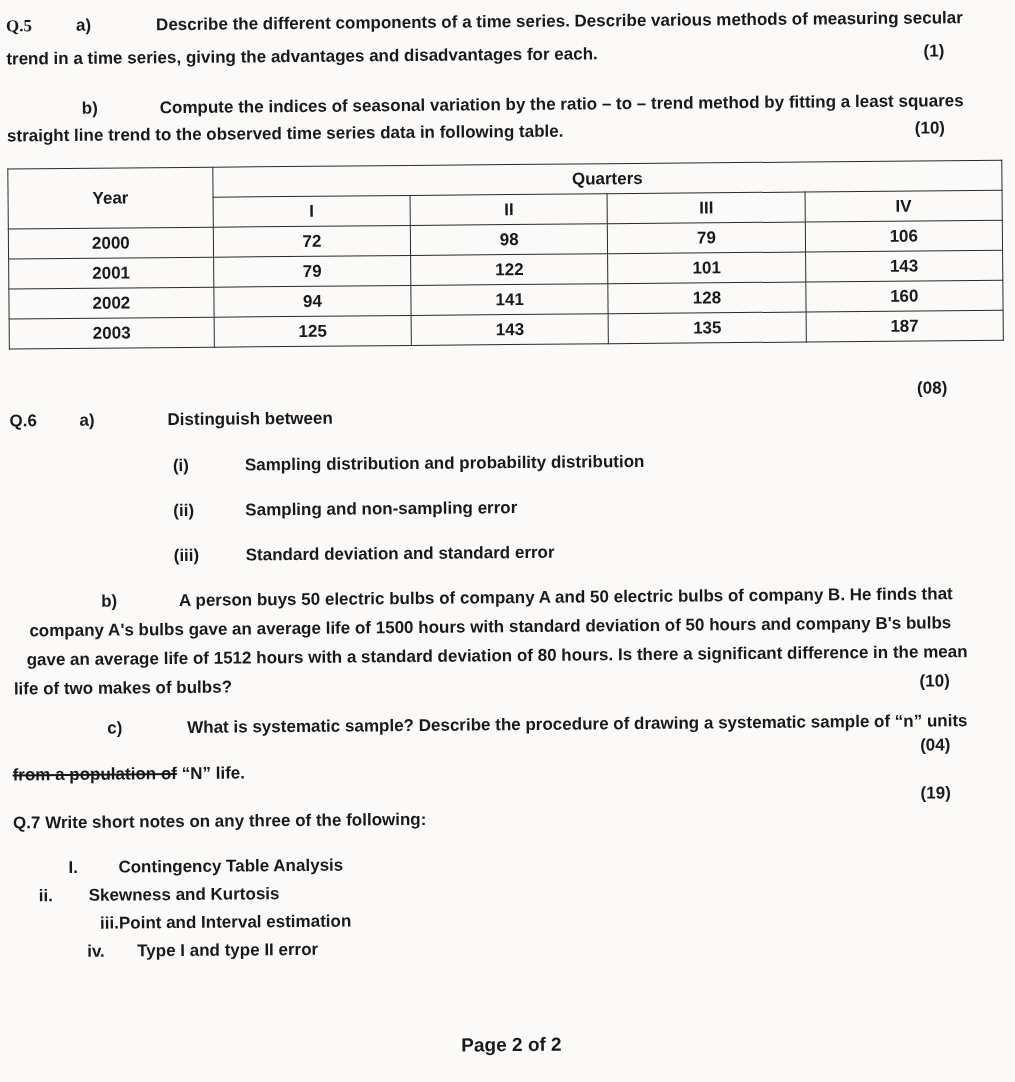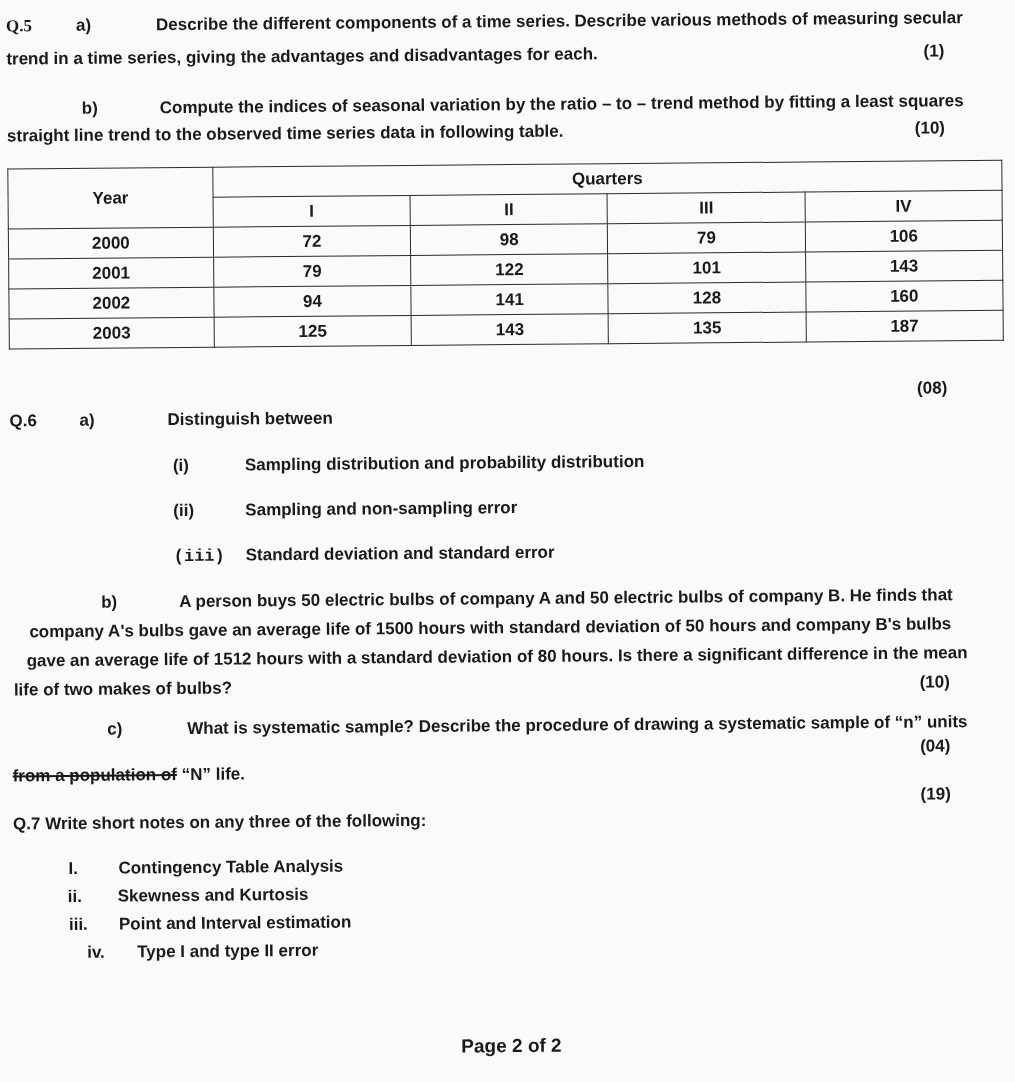--- a/index.html
+++ b/index.html
@@ -128,21 +128,21 @@
 
   <div class="ln" style="margin-top:24px;">
     <span class="lbl" style="margin-left:163px;width:72px;">(i)</span>
     <span>Sampling distribution and probability distribution</span>
   </div>
   <div class="ln" style="margin-top:23px;">
     <span class="lbl" style="margin-left:163px;width:72px;">(ii)</span>
     <span>Sampling and non-sampling error</span>
   </div>
   <div class="ln" style="margin-top:23px;">
-    <span class="lbl" style="margin-left:163px;width:72px;font-family:Liberation Mono, monospace;">(iii)</span>
+    <span class="lbl" style="margin-left:163px;width:72px;">(iii)</span>
     <span>Standard deviation and standard error</span>
   </div>
 
   <div class="ln" style="margin-top:23px;">
     <span class="lbl" style="margin-left:90px;width:78px;">b)</span>
     <span>A person buys 50 electric bulbs of company A and 50 electric bulbs of company B. He finds that</span>
   </div>
   <div class="ln" style="margin-top:7px;">
     <span style="margin-left:18px;">company A's bulbs gave an average life of 1500 hours with standard deviation of 50 hours and company B's bulbs</span>
   </div>
@@ -171,25 +171,25 @@
   </div>
   <div class="ln" style="margin-top:0px;">
     <span>Q.7 Write short notes on any three of the following:</span>
   </div>
 
   <div class="ln" style="margin-top:23px;">
     <span class="lbl" style="margin-left:55px;width:50px;">I.</span>
     <span>Contingency Table Analysis</span>
   </div>
   <div class="ln" style="margin-top:6px;">
-    <span class="lbl" style="margin-left:54px;width:50px;">ii.</span>
+    <span class="lbl" style="margin-left:25px;width:50px;">ii.</span>
     <span>Skewness and Kurtosis</span>
   </div>
   <div class="ln" style="margin-top:6px;">
-    <span class="lbl" style="margin-left:55px;width:50px;">iii.</span>
+    <span class="lbl" style="margin-left:55px;width:50px;text-align:right;">iii.</span>
     <span>Point and Interval estimation</span>
   </div>
   <div class="ln" style="margin-top:6px;">
     <span class="lbl" style="margin-left:73px;width:50px;">iv.</span>
     <span>Type I and type II error</span>
   </div>
 
   <div class="footer">
     <span>Page 2 of 2</span>
   </div>

